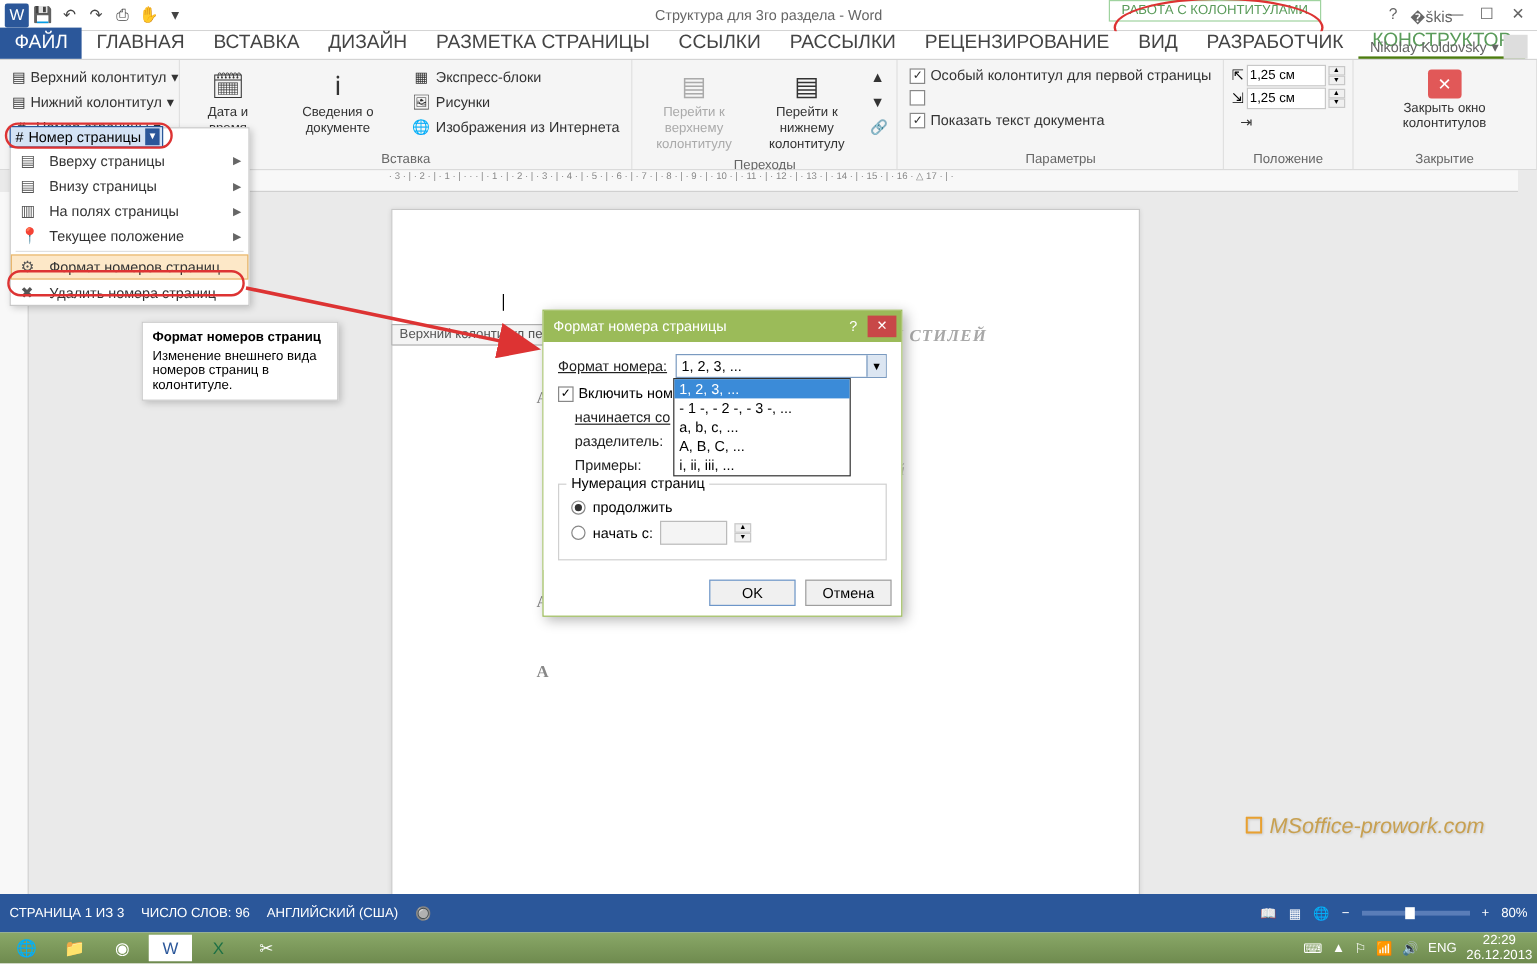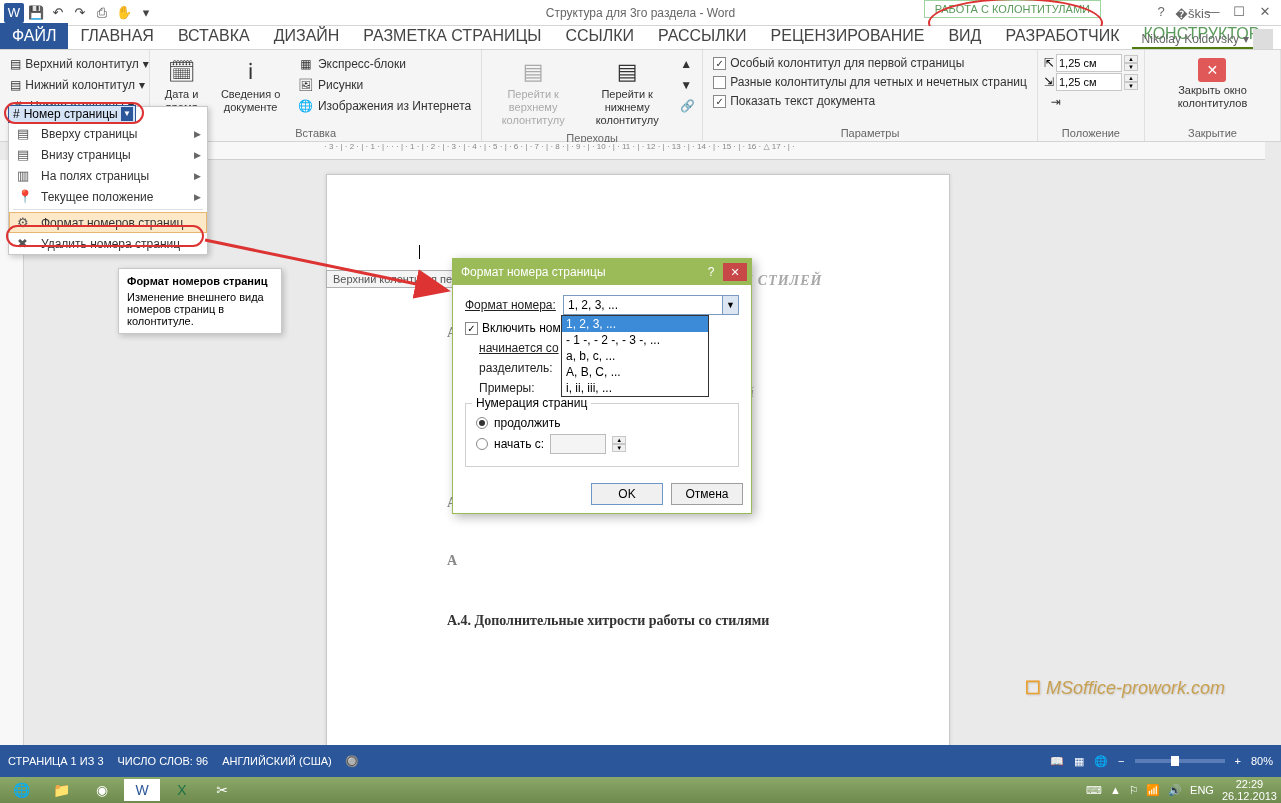--- a/index.html
+++ b/index.html
@@ -106,21 +106,21 @@
 .zoom-slider .thumb { position: absolute; left: 40%; top: -3px; width: 8px; height: 10px; background: #fff; }
 
 
 .taskbar { position: absolute; left: 0; right: 0; bottom: 0; height: 26px; background: linear-gradient(#8aa868, #6e8a4e); display: flex; align-items: center; padding: 0 4px; gap: 4px; }
 .tb-btn { width: 36px; height: 22px; display: flex; align-items: center; justify-content: center; font-size: 14px; color: #fff; }
 .tb-btn.active { background: rgba(255,255,255,.25); border: 1px solid rgba(255,255,255,.4); }
 .tray { margin-left: auto; display: flex; align-items: center; gap: 8px; color: #fff; font-size: 11px; }
 .tray .clock { text-align: center; line-height: 1.1; }
 
 
-.watermark { position: absolute; right: 56px; bottom: 60px; font-size: 18px; color: #c8a050; font-style: italic; text-shadow: 1px 1px 2px rgba(0,0,0,.15); z-index: 2; }
+.watermark { position: absolute; right: 44px; bottom: 60px; font-size: 18px; color: #c8a050; font-style: italic; text-shadow: 1px 1px 2px rgba(0,0,0,.15); z-index: 2; }
 .watermark .w-icon { color: #e8a030; font-weight: bold; font-style: normal; }
 
 
 .cb { width: 13px; height: 13px; border: 1px solid #888; display: inline-flex; align-items: center; justify-content: center; font-size: 10px; background: #fff; }
 .rd { width: 12px; height: 12px; border: 1px solid #888; border-radius: 50%; display: inline-flex; align-items: center; justify-content: center; background: #fff; }
 .rd .dot { width: 6px; height: 6px; background: #333; border-radius: 50%; }
 </style>
 </head>
 <body>
 
@@ -228,21 +228,20 @@
     <div class="rgroup-label">Переходы</div>
   </div>
   <div class="rgroup">
     <div class="vstack">
       <div class="rbtn-small">
           <span class="cb">✓</span>
           <span>Особый колонтитул для первой страницы</span>
         </div>
       <div class="rbtn-small">
           <span class="cb"></span>
-          <span>Разные колонтитулы для четных и нечетных страниц</span>
         </div>
       <div class="rbtn-small">
           <span class="cb">✓</span>
           <span>Показать текст документа</span>
         </div>
     </div>
     <div class="rgroup-label">Параметры</div>
   </div>
   <div class="rgroup">
     <div class="vstack">
@@ -327,21 +326,20 @@
   <div class="ruler-h">· 3 · | · 2 · | · 1 · | · · · | · 1 · | · 2 · | · 3 · | · 4 · | · 5 · | · 6 · | · 7 · | · 8 · | · 9 · | · 10 · | · 11 · | · 12 · | · 13 · | · 14 · | · 15 · | · 16 · △ 17 · | ·</div>
   <div class="ruler-v"></div>
   <div class="page">
     <div class="cursor"></div>
     <div class="hdr-label">Верхний колонтитул первой страницы</div>
     <div class="page-hdr-text">АЗЫ ИСПОЛЬЗОВАНИЯ СТИЛЕЙ</div>
     <div class="heading h1">А</div>
     <div class="heading h2" style="left:400px">илей</div>
     <div class="heading h3">А</div>
     <div class="heading h4">А</div>
-    <div class="heading h5">А.4.  Дополнительные хитрости работы со стилями</div>
   </div>
   <div class="watermark"><span class="w-icon">☐</span> <span>MSoffice-prowork.com</span></div>
 </div>
 
 <svg class="arrow" style="left:200px;top:235px" width="260" height="70">
   <defs>
       <marker id="ah" markerWidth="12" markerHeight="10" refX="10" refY="5" orient="auto">
         <path d="M0,0 L12,5 L0,10 Z" fill="#d33"></path>
       </marker>
     </defs>

